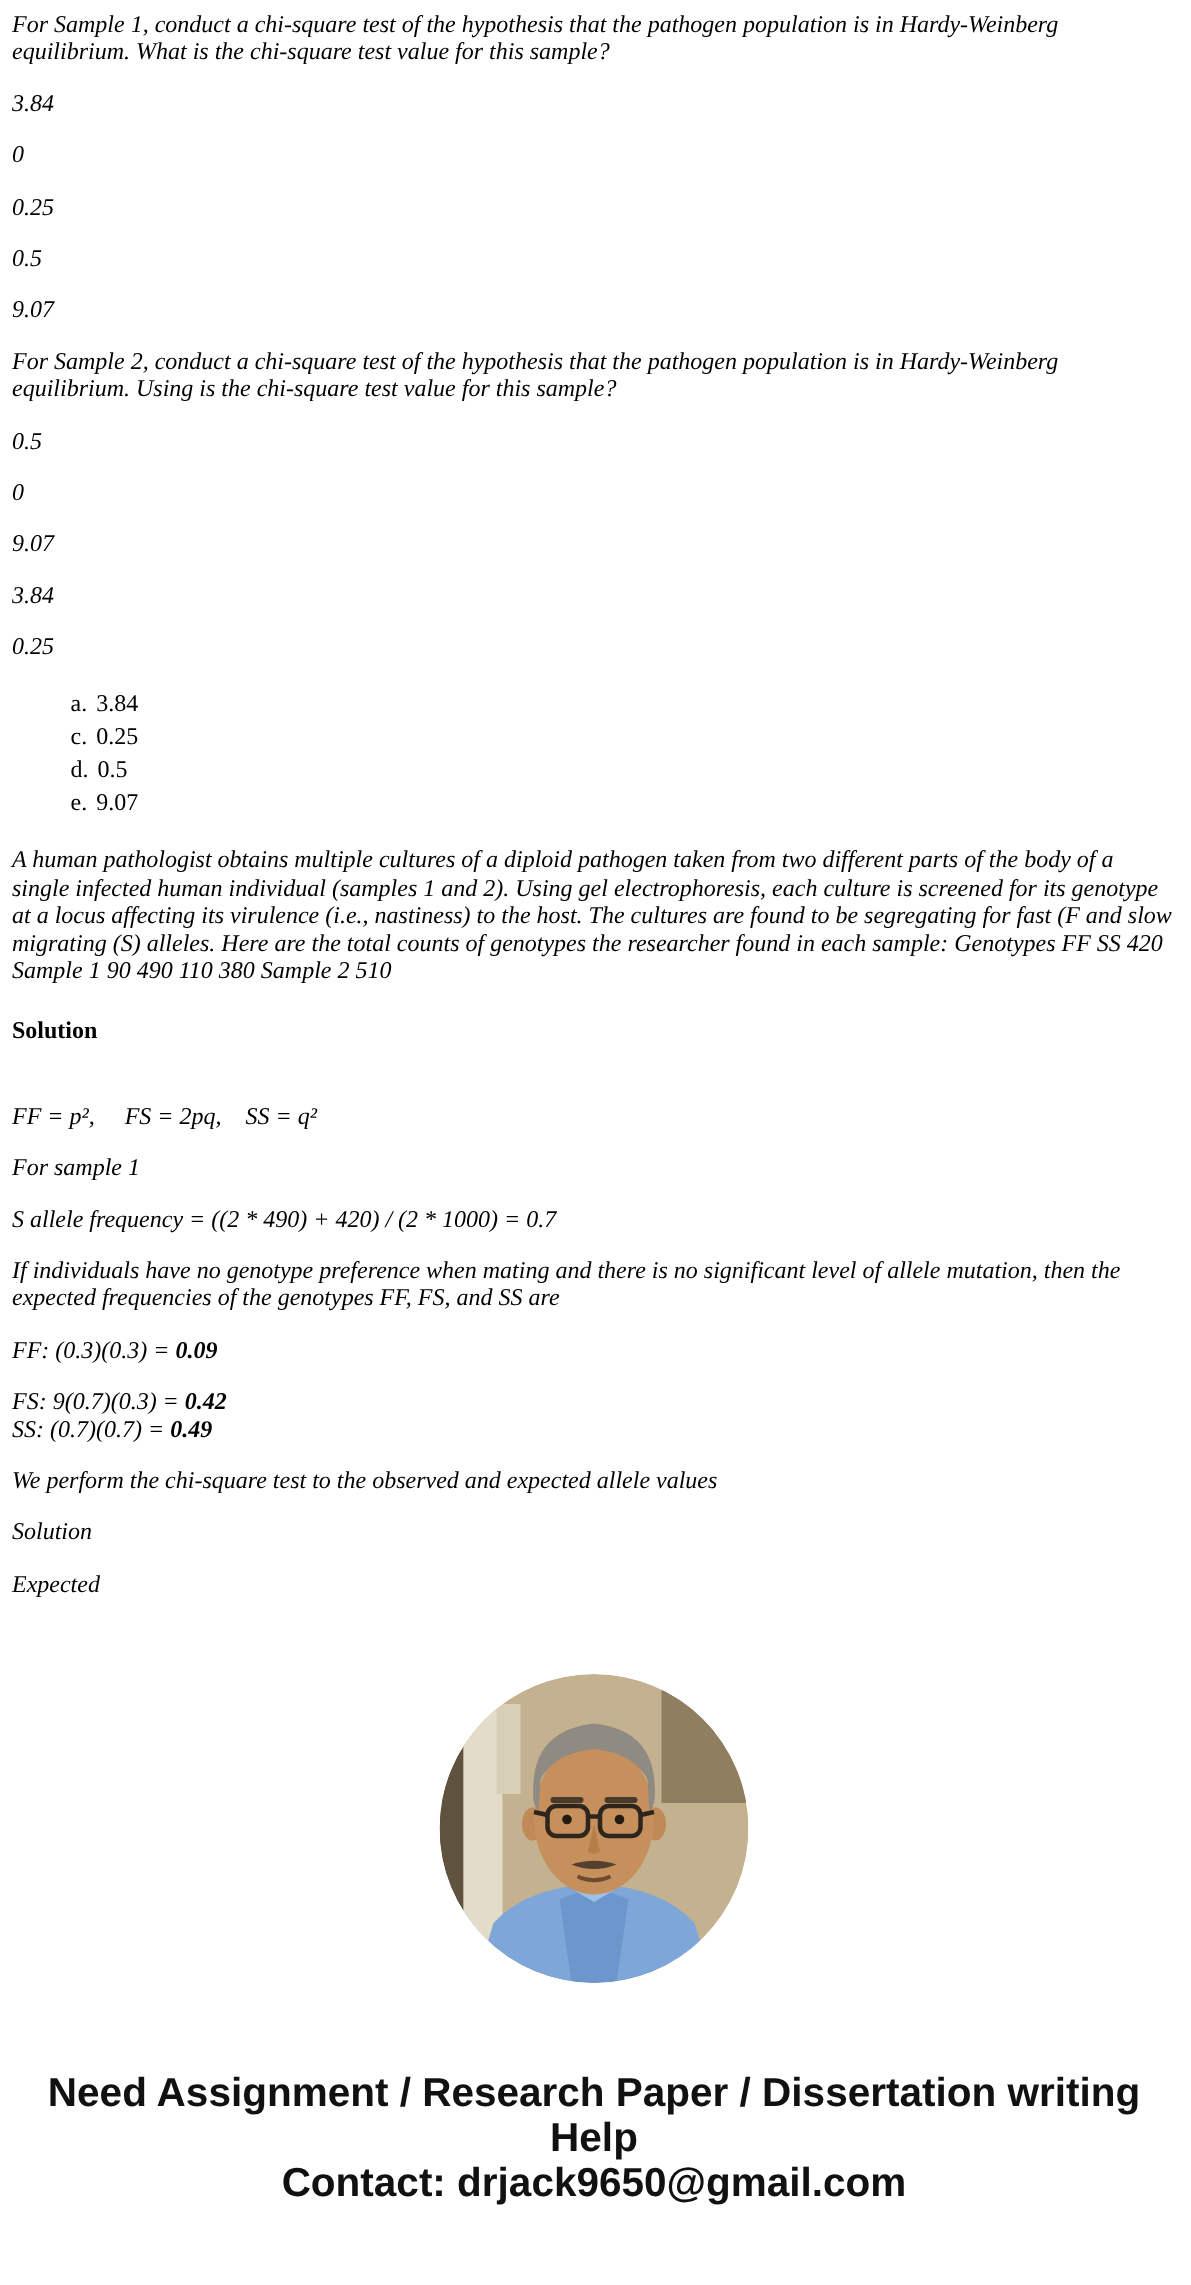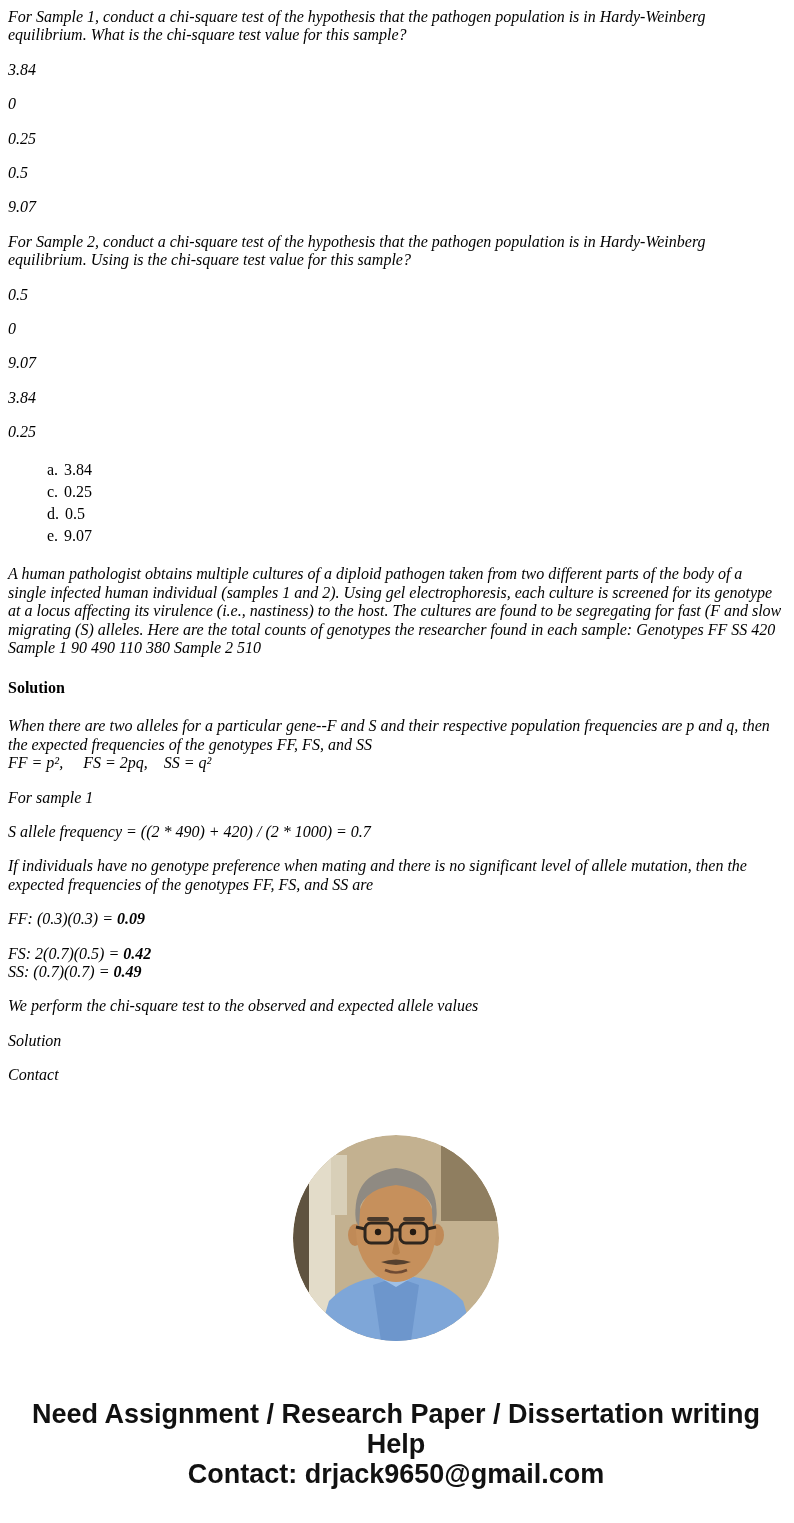--- a/index.html
+++ b/index.html
@@ -85,45 +85,45 @@
     <li>
       <span class="choice-letter">e.</span><span>9.07</span>
     </li>
   </ul>
 
   <p style="margin-top: 4px;">A human pathologist obtains multiple cultures of a diploid pathogen taken from two different parts of the body of a single infected human individual (samples 1 and 2). Using gel electrophoresis, each culture is screened for its genotype at a locus affecting its virulence (i.e., nastiness) to the host. The cultures are found to be segregating for fast (F and slow migrating (S) alleles. Here are the total counts of genotypes the researcher found in each sample: Genotypes FF SS 420 Sample 1 90 490 110 380 Sample 2 510</p>
 
   <h2 class="solution-heading">Solution</h2>
 
   <p>
-    <span>When there are two alleles for a particular gene--F and S and their respective population frequencies are p and q, then the expected frequencies of the genotypes FF, FS, and SS</span><br>
+    <br>
     <span class="formula-line">FF = p²,     FS = 2pq,    SS = q²</span>
   </p>
 
   <p>For sample 1</p>
 
 
   <p>S allele frequency = ((2 * 490) + 420) / (2 * 1000) = 0.7</p>
 
   <p>If individuals have no genotype preference when mating and there is no significant level of allele mutation, then the expected frequencies of the genotypes FF, FS, and SS are</p>
 
   <p>
     <span>FF: (0.3)(0.3) = </span><span class="bold-val">0.09</span>
   </p>
 
   <p>
-    <span>FS: 2(0.7)(0.5) = </span><span class="bold-val">0.42</span><br>
+    <span>FS: 9(0.7)(0.3) = </span><span class="bold-val">0.42</span><br>
     <span>SS: (0.7)(0.7) = </span><span class="bold-val">0.49</span>
   </p>
 
   <p>We perform the chi-square test to the observed and expected allele values</p>
 
   <p>Solution</p>
 
-  <p>Contact</p>
+  <p>Expected</p>
 
   <div class="avatar-wrap">
     <svg width="206" height="206" viewBox="0 0 206 206">
       <defs>
         <clipPath id="avclip">
             <circle cx="103" cy="103" r="103"></circle>
           </clipPath>
       </defs>
       <g clip-path="url(#avclip)">
 

